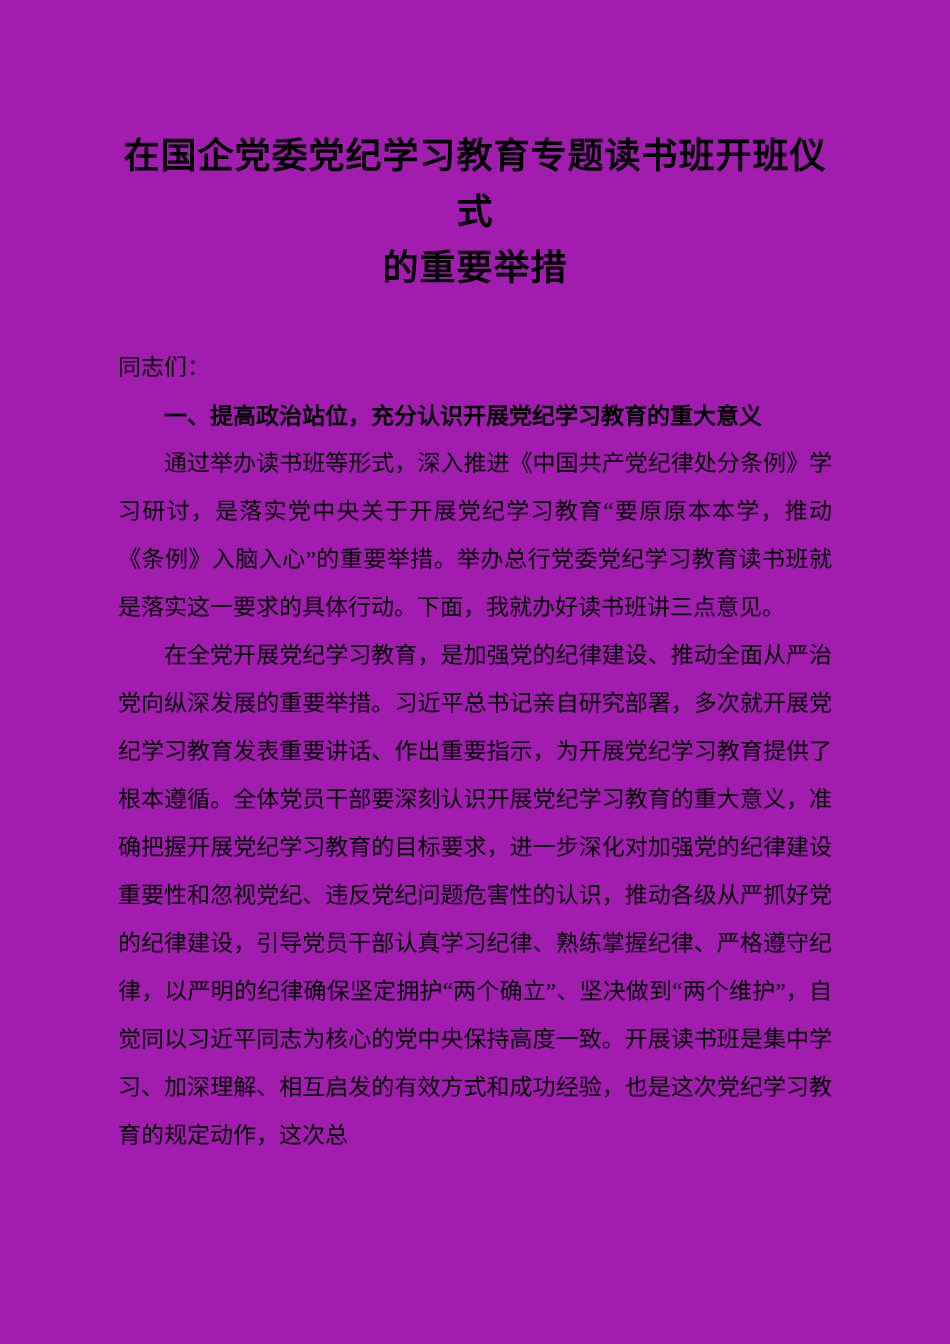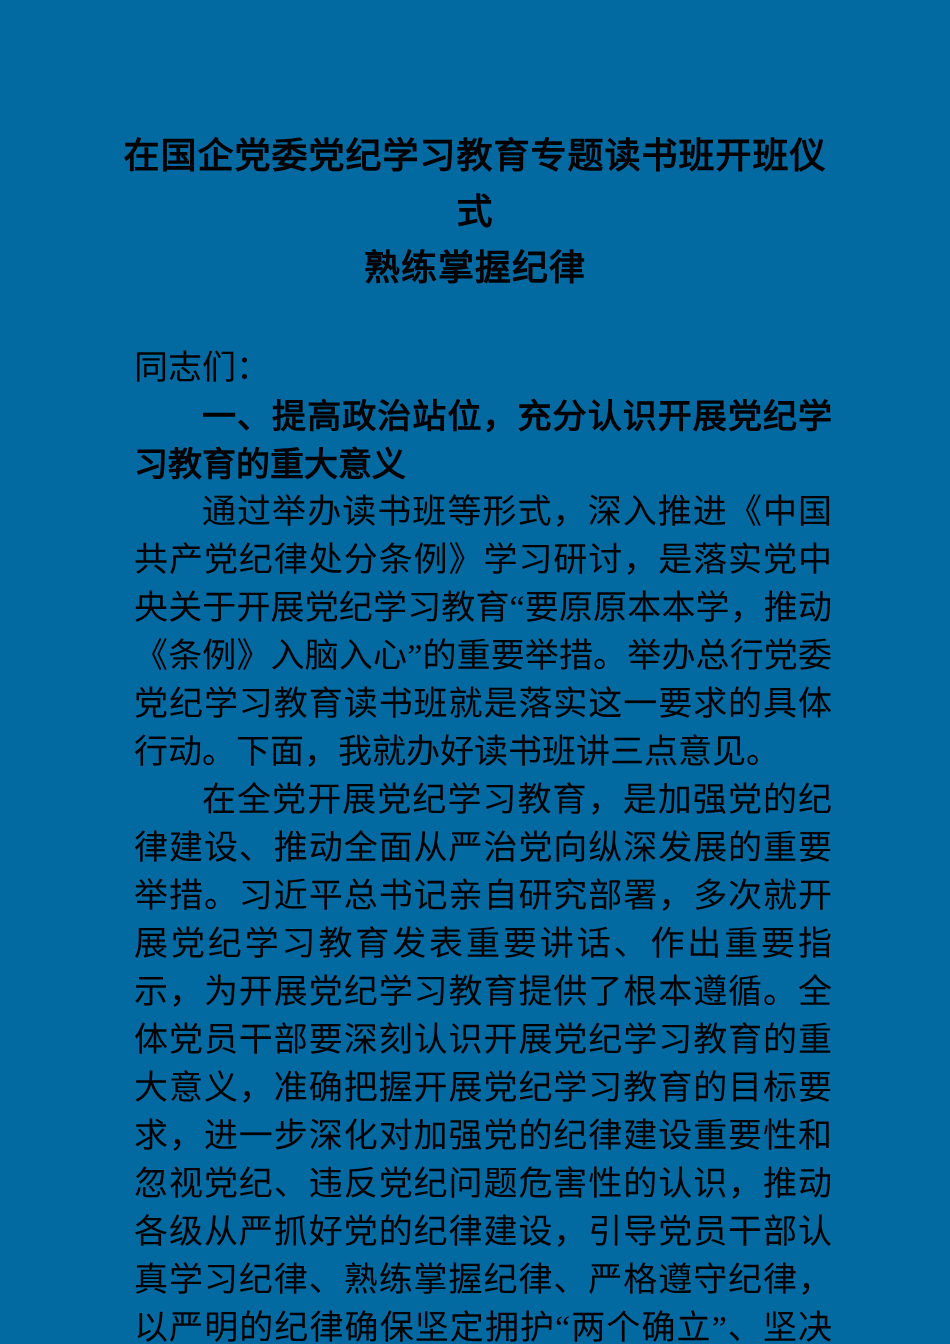--- a/index.html
+++ b/index.html
@@ -7,61 +7,60 @@
   body {
     width: 950px;
     height: 1344px;
     overflow: hidden;
     color: #000000;
     font-family: "Liberation Serif", "DejaVu Serif", serif;
   }
   .page {
     width: 950px;
     height: 1344px;
-    background: #0369a1;
+    background: #a21caf;
     padding: 128px 118px 0 118px;
   }
   .doc-title {
     font-size: 36px;
     font-weight: 700;
     line-height: 56px;
     text-align: center;
     letter-spacing: 1px;
     font-family: "Liberation Serif", "DejaVu Serif", serif;
   }
   .doc-body {
     margin-top: 48px;
   }
   .para {
-    font-size: 34px;
+    font-size: 23px;
     line-height: 48px;
     text-align: justify;
     text-justify: inter-ideograph;
     word-break: break-all;
-    margin-left: 16px;
   }
   .para--salutation {
     text-indent: 0;
   }
   .para--body {
     text-indent: 2em;
   }
   .para--heading {
     text-indent: 2em;
     font-weight: 700;
     font-family: "Liberation Sans", "DejaVu Sans", sans-serif;
   }
 </style>
 </head>
 <body>
 
 <div class="page">
   <h1 class="doc-title">
     <span>在国企党委党纪学习教育专题读书班开班仪式</span><br>
-    <span>熟练掌握纪律</span>
+    <span>的重要举措</span>
   </h1>
   <div class="doc-body">
       <p class="para para--salutation">同志们：</p>
       <p class="para para--heading">一、提高政治站位，充分认识开展党纪学习教育的重大意义</p>
       <p class="para para--body">通过举办读书班等形式，深入推进《中国共产党纪律处分条例》学习研讨，是落实党中央关于开展党纪学习教育“要原原本本学，推动《条例》入脑入心”的重要举措。举办总行党委党纪学习教育读书班就是落实这一要求的具体行动。下面，我就办好读书班讲三点意见。</p>
       <p class="para para--body">在全党开展党纪学习教育，是加强党的纪律建设、推动全面从严治党向纵深发展的重要举措。习近平总书记亲自研究部署，多次就开展党纪学习教育发表重要讲话、作出重要指示，为开展党纪学习教育提供了根本遵循。全体党员干部要深刻认识开展党纪学习教育的重大意义，准确把握开展党纪学习教育的目标要求，进一步深化对加强党的纪律建设重要性和忽视党纪、违反党纪问题危害性的认识，推动各级从严抓好党的纪律建设，引导党员干部认真学习纪律、熟练掌握纪律、严格遵守纪律，以严明的纪律确保坚定拥护“两个确立”、坚决做到“两个维护”，自觉同以习近平同志为核心的党中央保持高度一致。开展读书班是集中学习、加深理解、相互启发的有效方式和成功经验，也是这次党纪学习教育的规定动作，这次总</p>
     </div>
 </div>
 
 </body></html>

